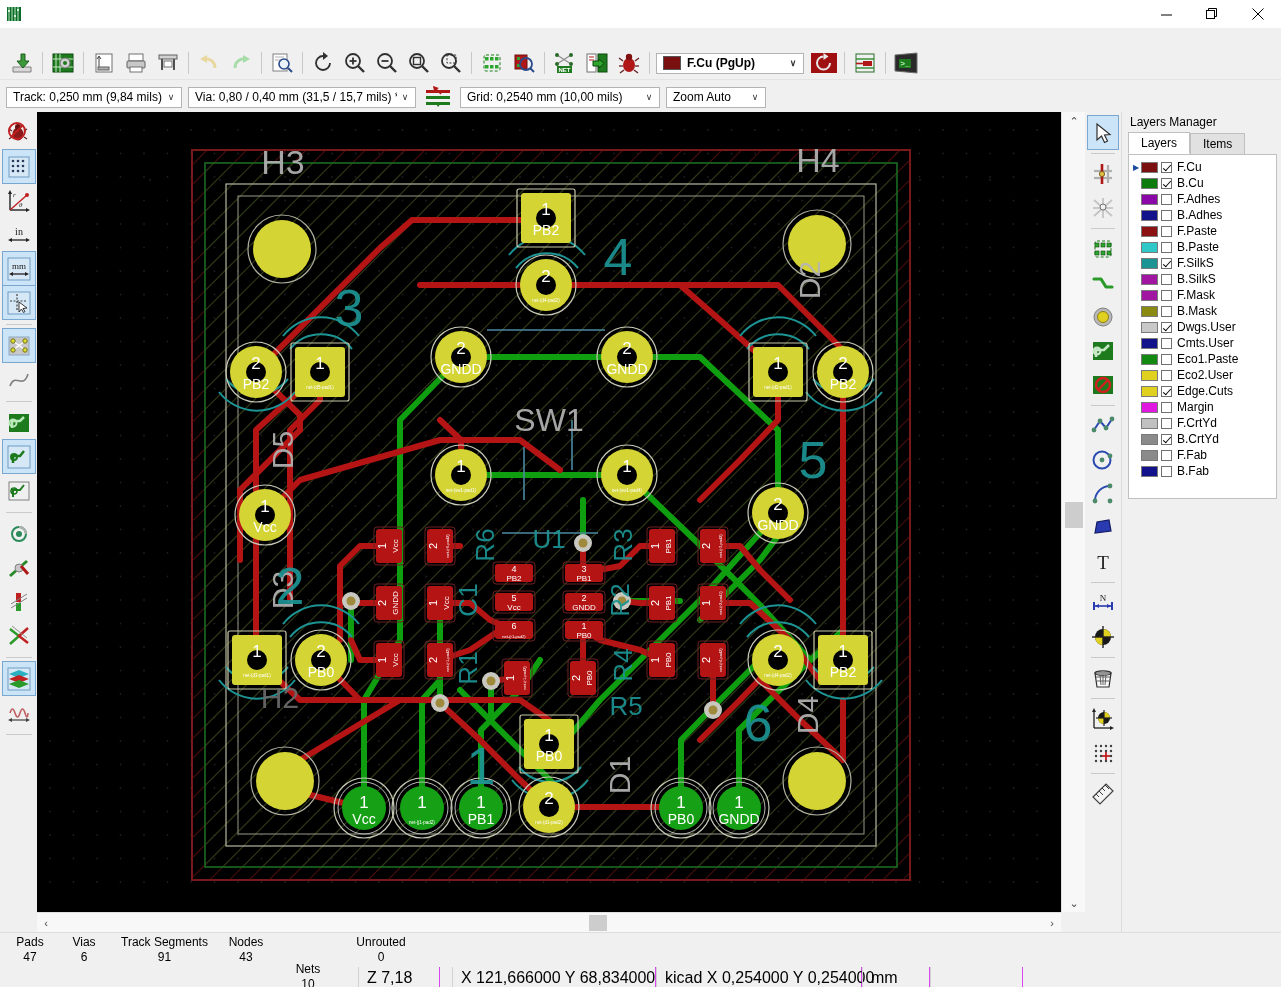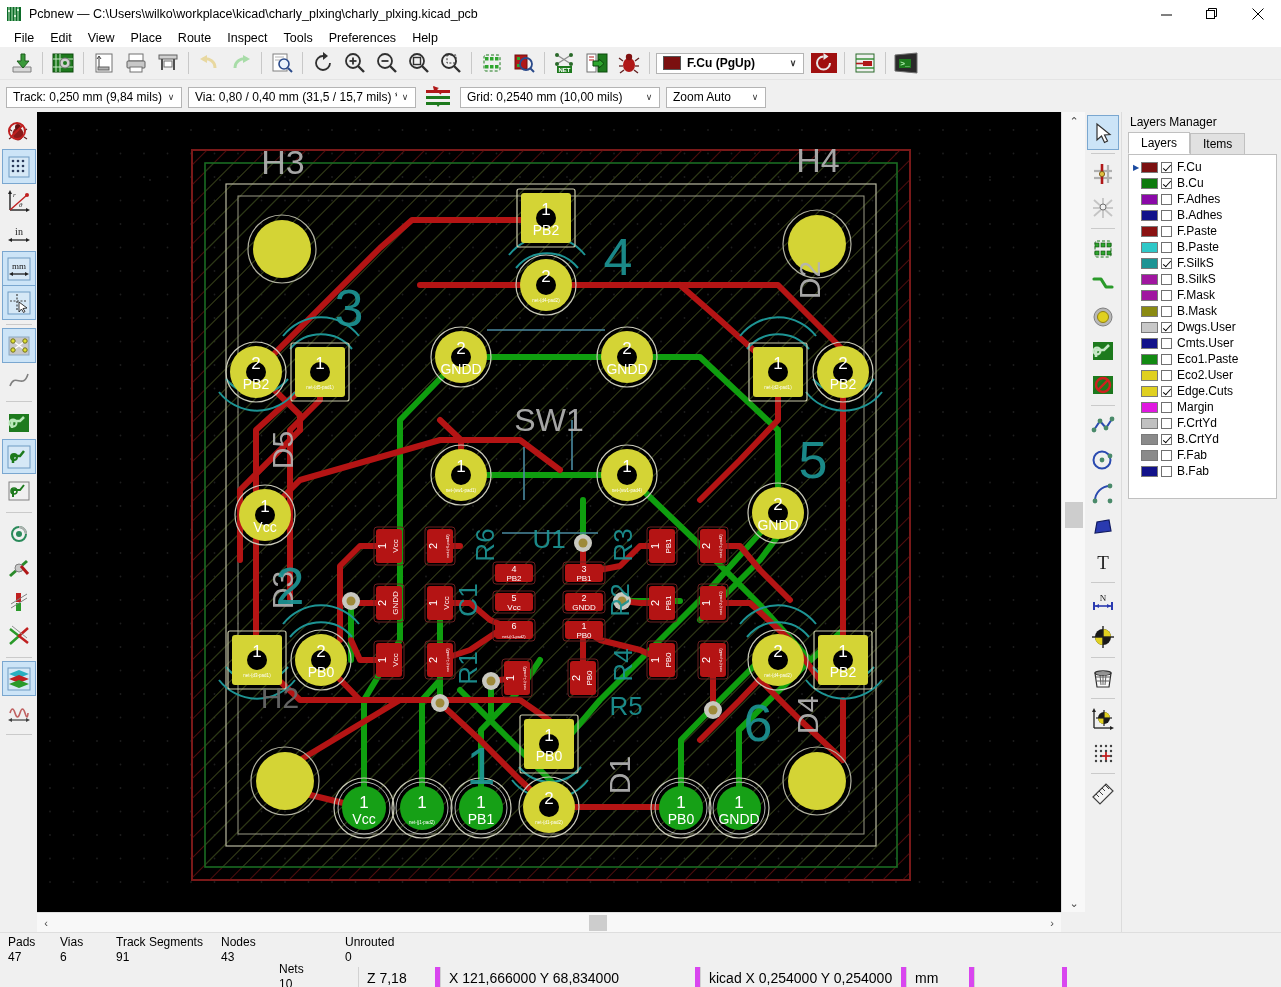--- a/index.html
+++ b/index.html
@@ -85,26 +85,26 @@
   .hscroll { position: absolute; left: 37px; top: 912px; width: 1024px; height: 20px; background: #f8f8f8; border-top:1px solid #e0e0e0;}
   .sb-arrow { position: absolute; display: flex; align-items: center; justify-content: center; color: #4a4a4a; font-size: 11px; }
   .sb-thumb { position: absolute; background: #cdcdcd; }
 
   
   .statusbar {
     position: absolute; left: 0; top: 932px; width: 1281px; height: 55px;
     background: #f0f0f0; border-top: 1px solid #dedede;
   }
   .sb-top { position: absolute; left: 0; top: 0; height: 34px; width: 1281px; display: flex; }
-  .sb-cell { display: flex; flex-direction: column; justify-content: center; padding-left: 8px; font-size: 12px; color: #000; flex: 0 0 auto;}
+  .sb-cell { display: flex; flex-direction: column; justify-content: center; padding-left: 8px; font-size: 12px; color: #000; flex: 0 0 auto; text-align: center;}
   .sb-cell .lbl { line-height: 15px; }
   .sb-cell .val { line-height: 15px; }
   .sb-bot { position: absolute; left: 0; top: 34px; height: 21px; width: 1281px; display: flex; align-items: center; }
-  .sb-field { height: 21px; display: flex; align-items: center; padding: 0 8px; font-size: 14px; color: #000;
-              border-left: 1px solid #d2d2d2; border-right: 5px solid #d946ef; flex: 0 0 auto; white-space: nowrap;}
+  .sb-field { height: 21px; display: flex; align-items: center; padding: 0 8px; font-size: 16px; color: #000;
+              border-left: 1px solid #d2d2d2; border-right: 1px solid #d946ef; flex: 0 0 auto; white-space: nowrap;}
 
   
   .layers-panel {
     position: absolute; left: 1121px; top: 112px; width: 160px; height: 875px;
     background: #f0f0f0; border-left: 1px solid #dcdcdc;
   }
   .lp-title { height: 20px; display: flex; align-items: center; padding-left: 8px; font-size: 12px; color: #000; text-align: center; }
   .lp-tabs { display: flex; padding-left: 6px; height: 22px; align-items: flex-end; }
   .lp-tab { padding: 3px 12px 3px 12px; font-size: 12px; background: #e1e1e1; border: 1px solid #c0c0c0; border-bottom: none; color: #000;}
   .lp-tab.active { background: #fff; border-bottom: 1px solid #fff; position: relative; z-index: 2;}
@@ -138,21 +138,20 @@
           <line x1="9" y1="1" x2="9" y2="15"></line>
           <line x1="12" y1="1" x2="12" y2="15"></line>
         </g>
         <g fill="#d8f0d8">
           <rect x="2" y="4" width="2" height="2"></rect>
           <rect x="8" y="9" width="2" height="2"></rect>
           <rect x="11" y="3" width="2" height="2"></rect>
         </g>
       </svg>
     </div>
-    <div class="title-text">Pcbnew — C:\Users\wilko\workplace\kicad\charly_plxing\charly_plxing.kicad_pcb</div>
     <div class="wincontrols">
       <div class="wc">
         <svg width="11" height="11" viewBox="0 0 11 11">
             <line x1="0" y1="6" x2="11" y2="6" stroke="#000" stroke-width="1"></line>
           </svg>
       </div>
       <div class="wc">
         <svg width="12" height="12" viewBox="0 0 12 12">
           <rect x="0.5" y="2.5" width="8" height="8" fill="none" stroke="#000" stroke-width="1"></rect>
           <polyline points="2.5,2.5 2.5,0.5 10.5,0.5 10.5,8.5 8.5,8.5" fill="none" stroke="#000" stroke-width="1"></polyline>
@@ -160,31 +159,20 @@
       </div>
       <div class="wc close">
         <svg width="12" height="12" viewBox="0 0 12 12">
           <line x1="0.5" y1="0.5" x2="11.5" y2="11.5" stroke="#000" stroke-width="1"></line>
           <line x1="11.5" y1="0.5" x2="0.5" y2="11.5" stroke="#000" stroke-width="1"></line>
         </svg>
       </div>
     </div>
   </div>
 
-  <div class="menubar">
-    <div class="menu-item">File</div>
-    <div class="menu-item">Edit</div>
-    <div class="menu-item">View</div>
-    <div class="menu-item">Place</div>
-    <div class="menu-item">Route</div>
-    <div class="menu-item">Inspect</div>
-    <div class="menu-item">Tools</div>
-    <div class="menu-item">Preferences</div>
-    <div class="menu-item">Help</div>
-  </div>
 
   <div class="toolbar1">
 
     <div class="tb-btn">
       <svg width="24" height="24" viewBox="0 0 24 24">
         <path d="M3 16 h18 v5 H3z" fill="#d8d8d8" stroke="#808080"></path>
         <path d="M11 3 h4 v7 h4 l-6 7 l-6 -7 h4z" fill="#3a9a3a" stroke="#1d5d1d"></path>
       </svg>
     </div>
     <div class="tb-sep"></div>
@@ -2795,20 +2783,20 @@
         <span class="val">10</span>
       </div>
       <div class="sb-cell" style="width:80px;">
         <span class="lbl">Unrouted</span>
         <span class="val">0</span>
       </div>
     </div>
     <div class="sb-bot">
       <div style="width:358px;flex:0 0 auto;"></div>
       <div class="sb-field" style="width:82px;">Z 7,18</div>
-      <div class="sb-field" style="width:260px;">X 121,666000  Y 68,834000</div>
+      <div class="sb-field" style="width:204px;margin-left:12px;">X 121,666000  Y 68,834000</div>
       <div class="sb-field" style="width:206px;">kicad X 0,254000  Y 0,254000</div>
       <div class="sb-field" style="width:68px;">mm</div>
       <div class="sb-field" style="width:93px;"></div>
     </div>
   </div>
 
 </div>
 
 </body></html>

